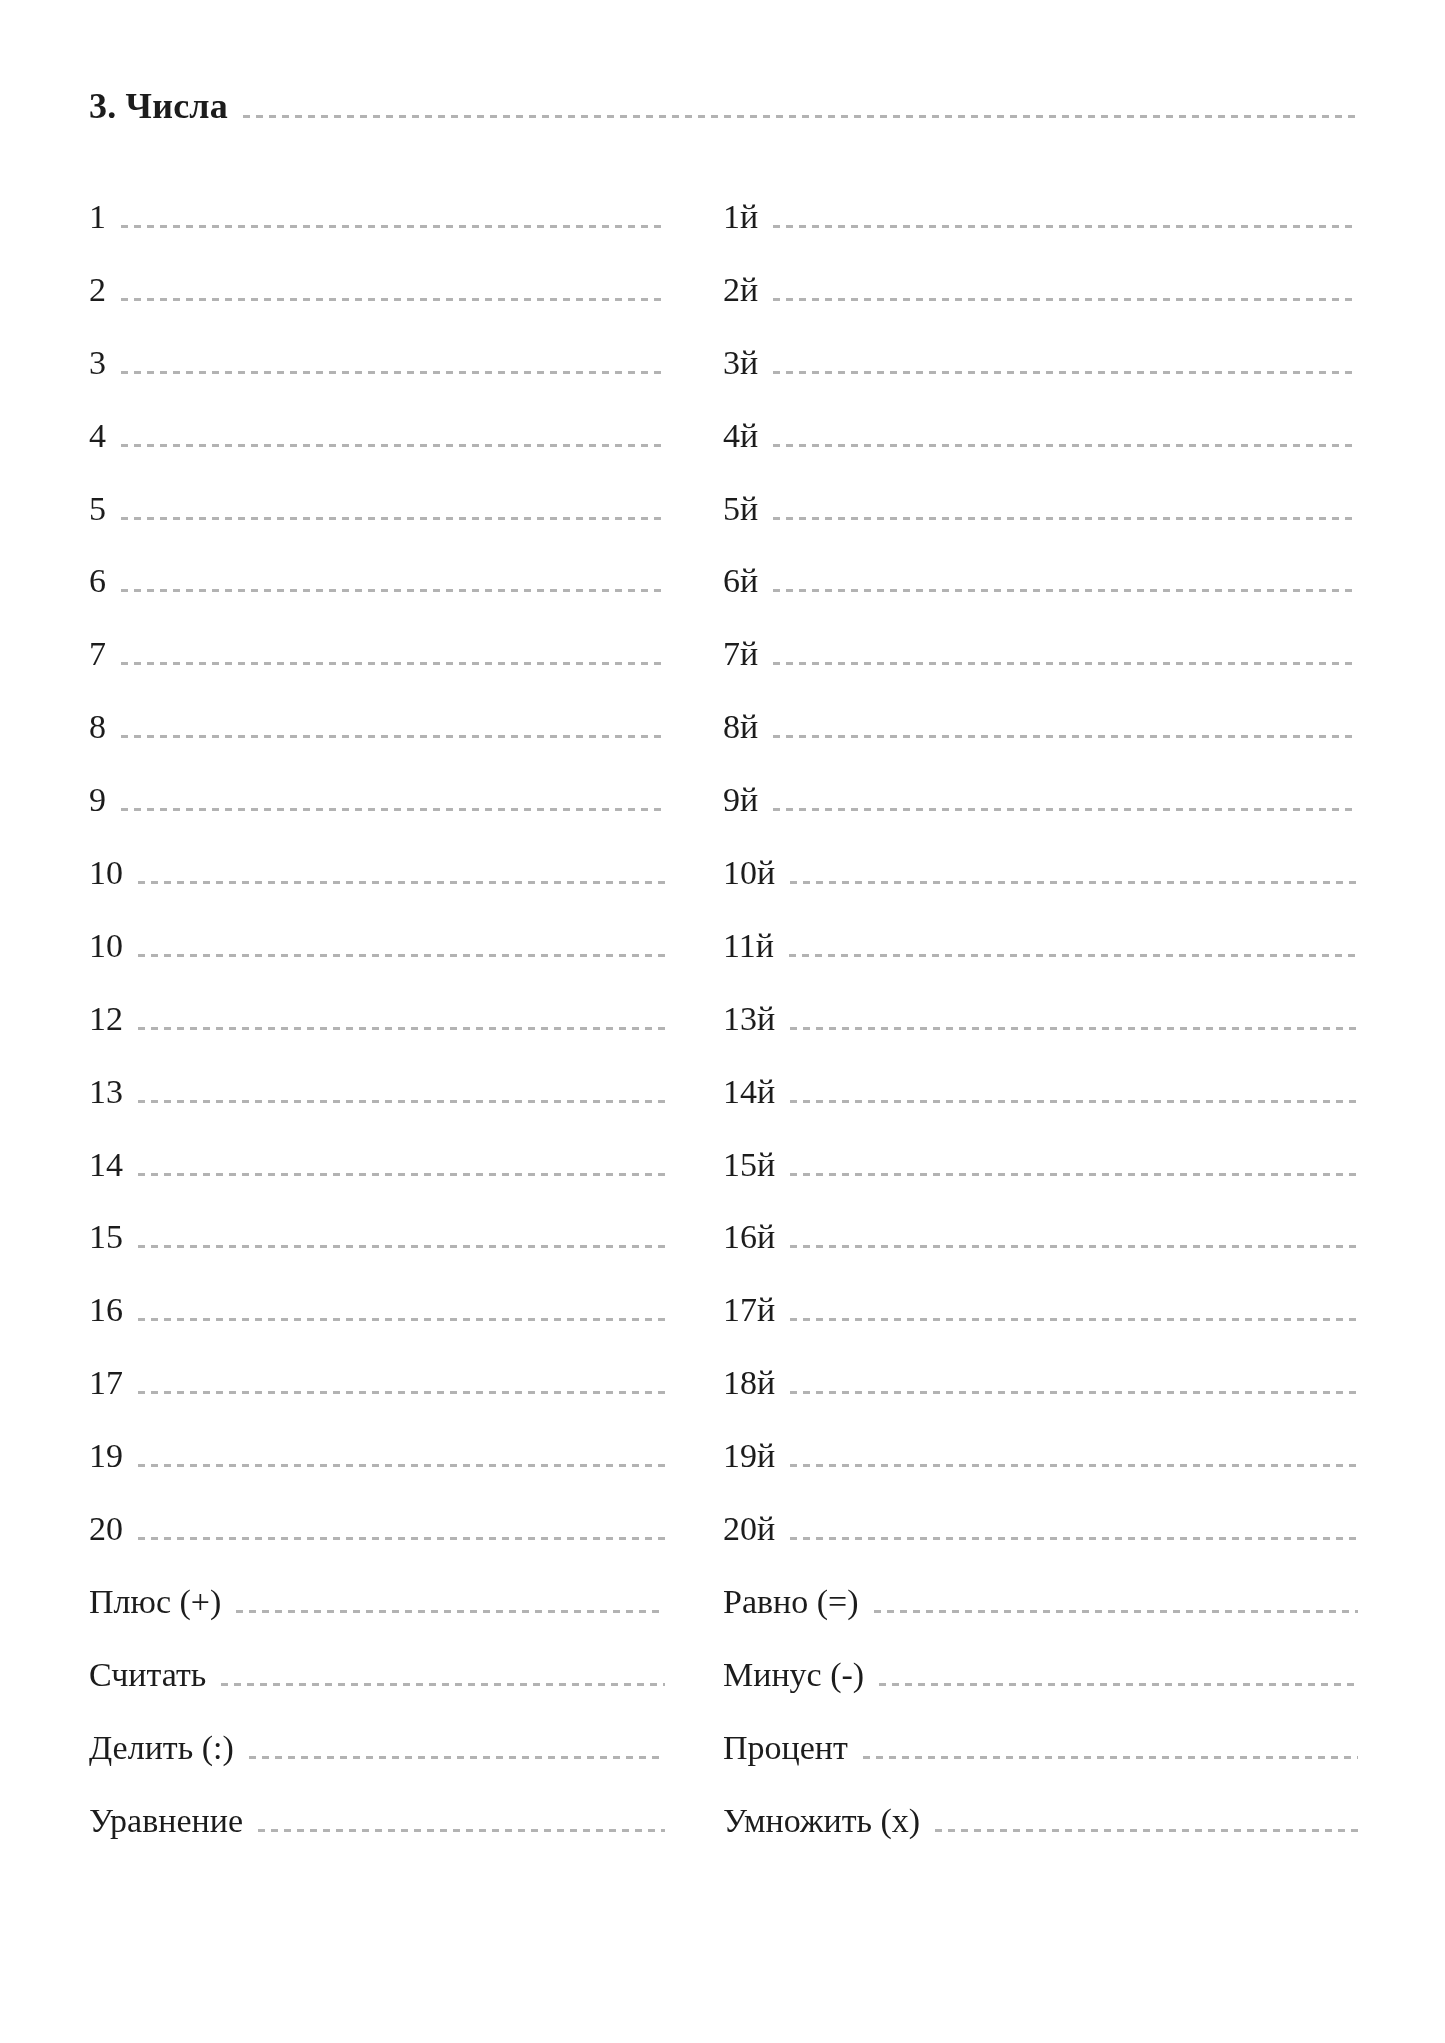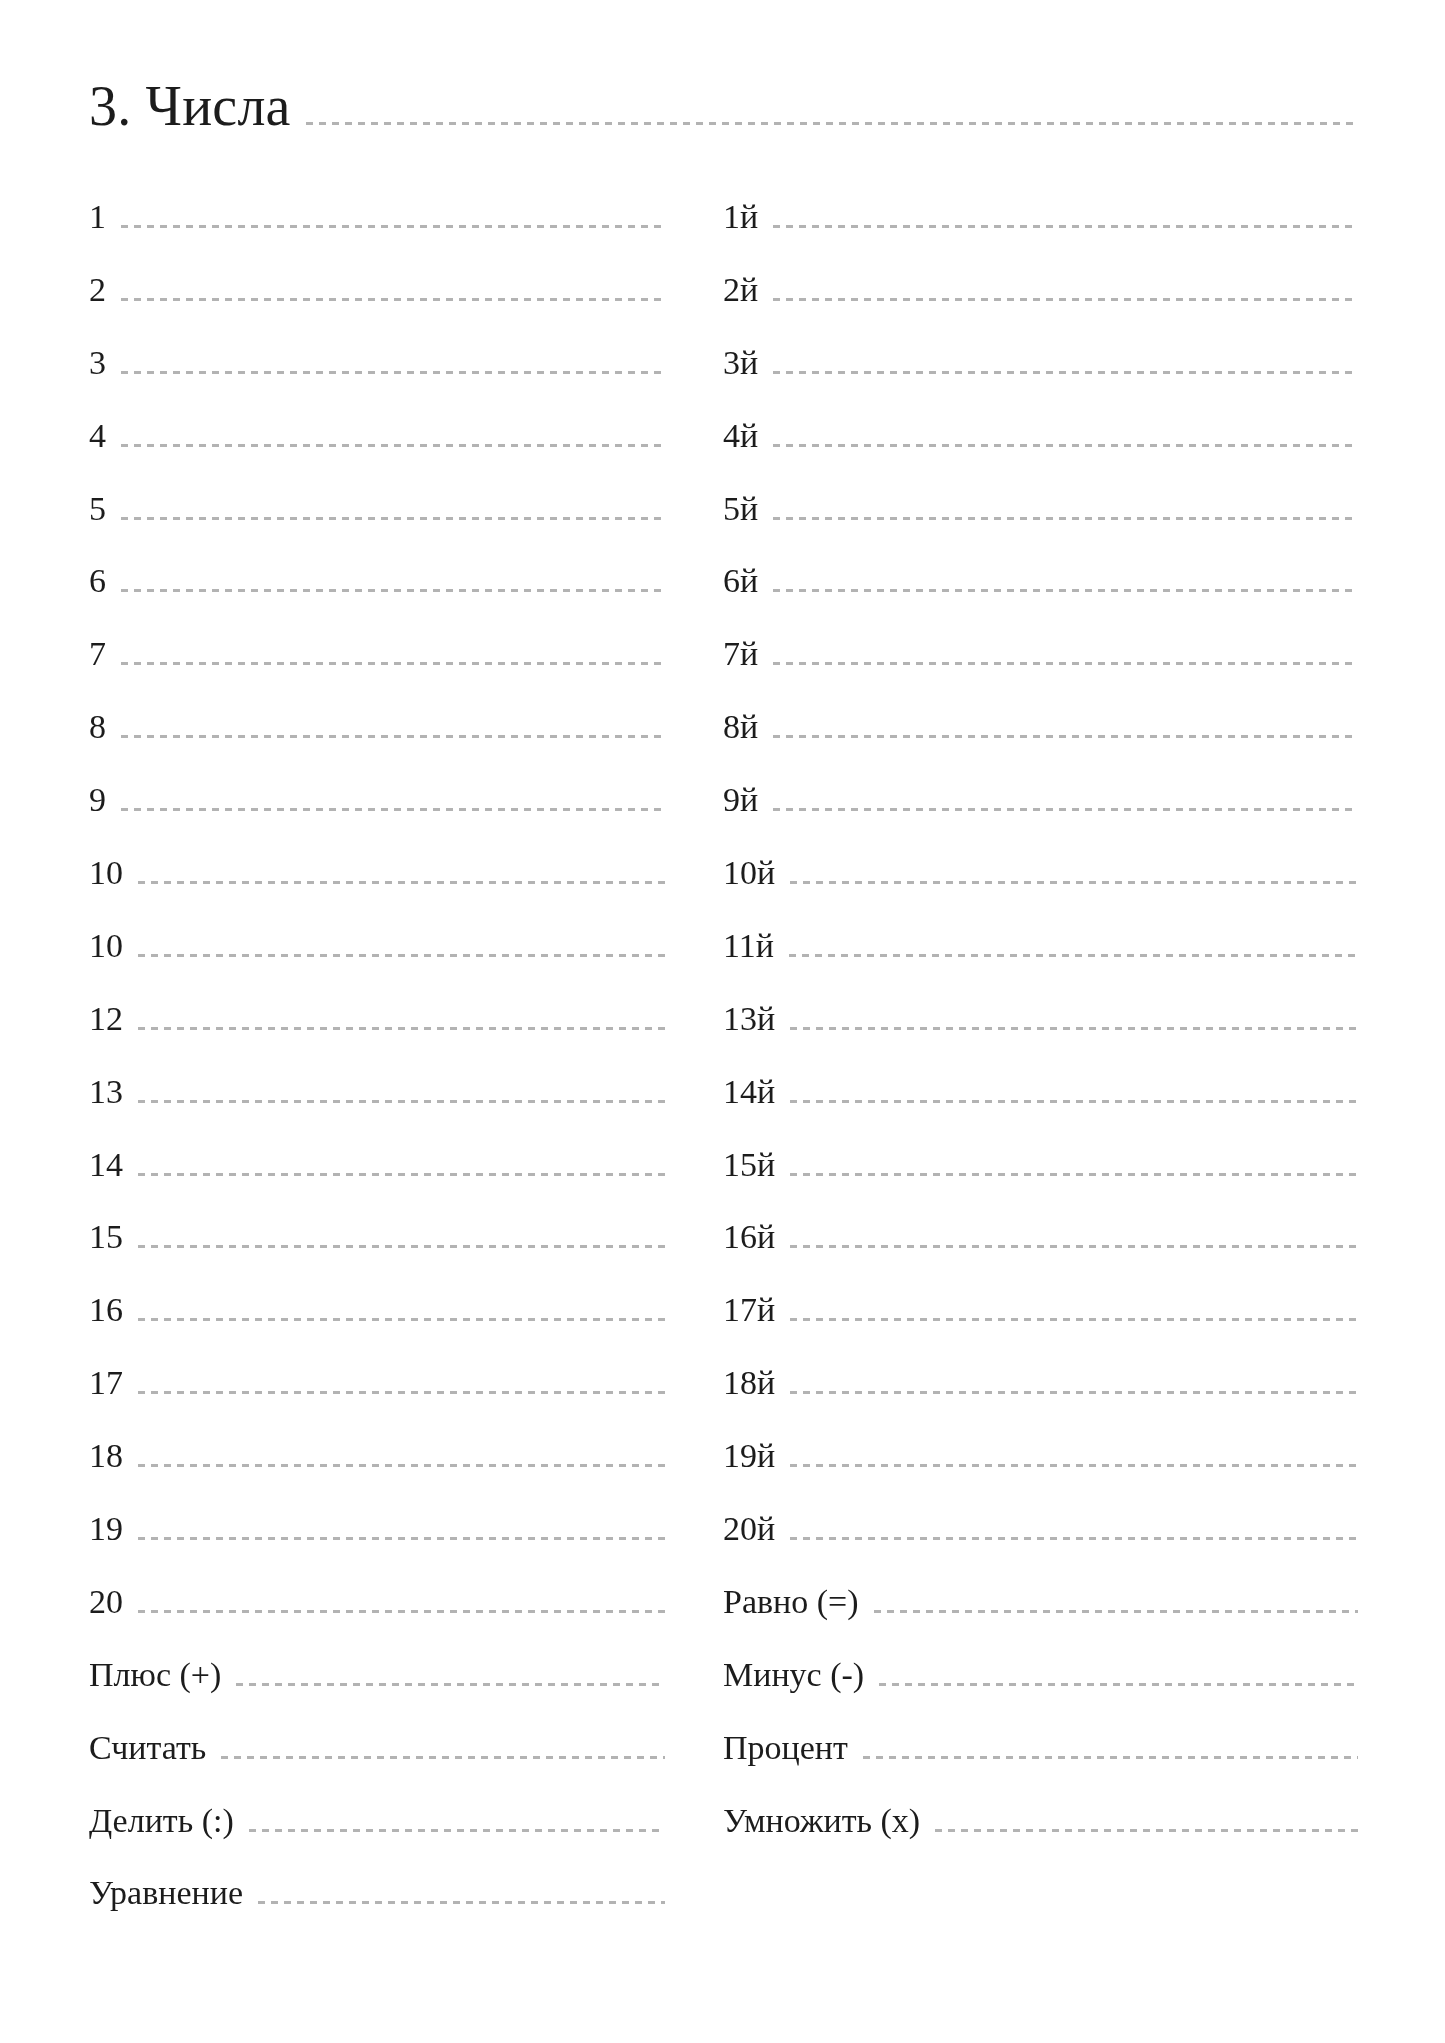--- a/index.html
+++ b/index.html
@@ -23,23 +23,23 @@
   .title-row {
     position: absolute;
     left: 89px;
     top: 82px;
     width: 1269px;          
     display: flex;
     align-items: baseline;
     gap: 15px;
   }
   .title {
-    font-size: 56px;
+    font-size: 36px;
     line-height: 48px;
-    font-weight: normal;
+    font-weight: bold;
     color: var(--text);
     letter-spacing: 0.2px;
     white-space: nowrap;
   }
 
   
   .fill {
     flex: 1 1 auto;
     height: 3px;
     background-image: repeating-linear-gradient(
@@ -166,24 +166,20 @@
   <div class="row">
     <span class="label">16</span>
     <span class="fill"></span>
   </div>
 
   <div class="row">
     <span class="label">17</span>
     <span class="fill"></span>
   </div>
 
-  <div class="row">
-    <span class="label">18</span>
-    <span class="fill"></span>
-  </div>
 
   <div class="row">
     <span class="label">19</span>
     <span class="fill"></span>
   </div>
 
   <div class="row">
     <span class="label">20</span>
     <span class="fill"></span>
   </div>

